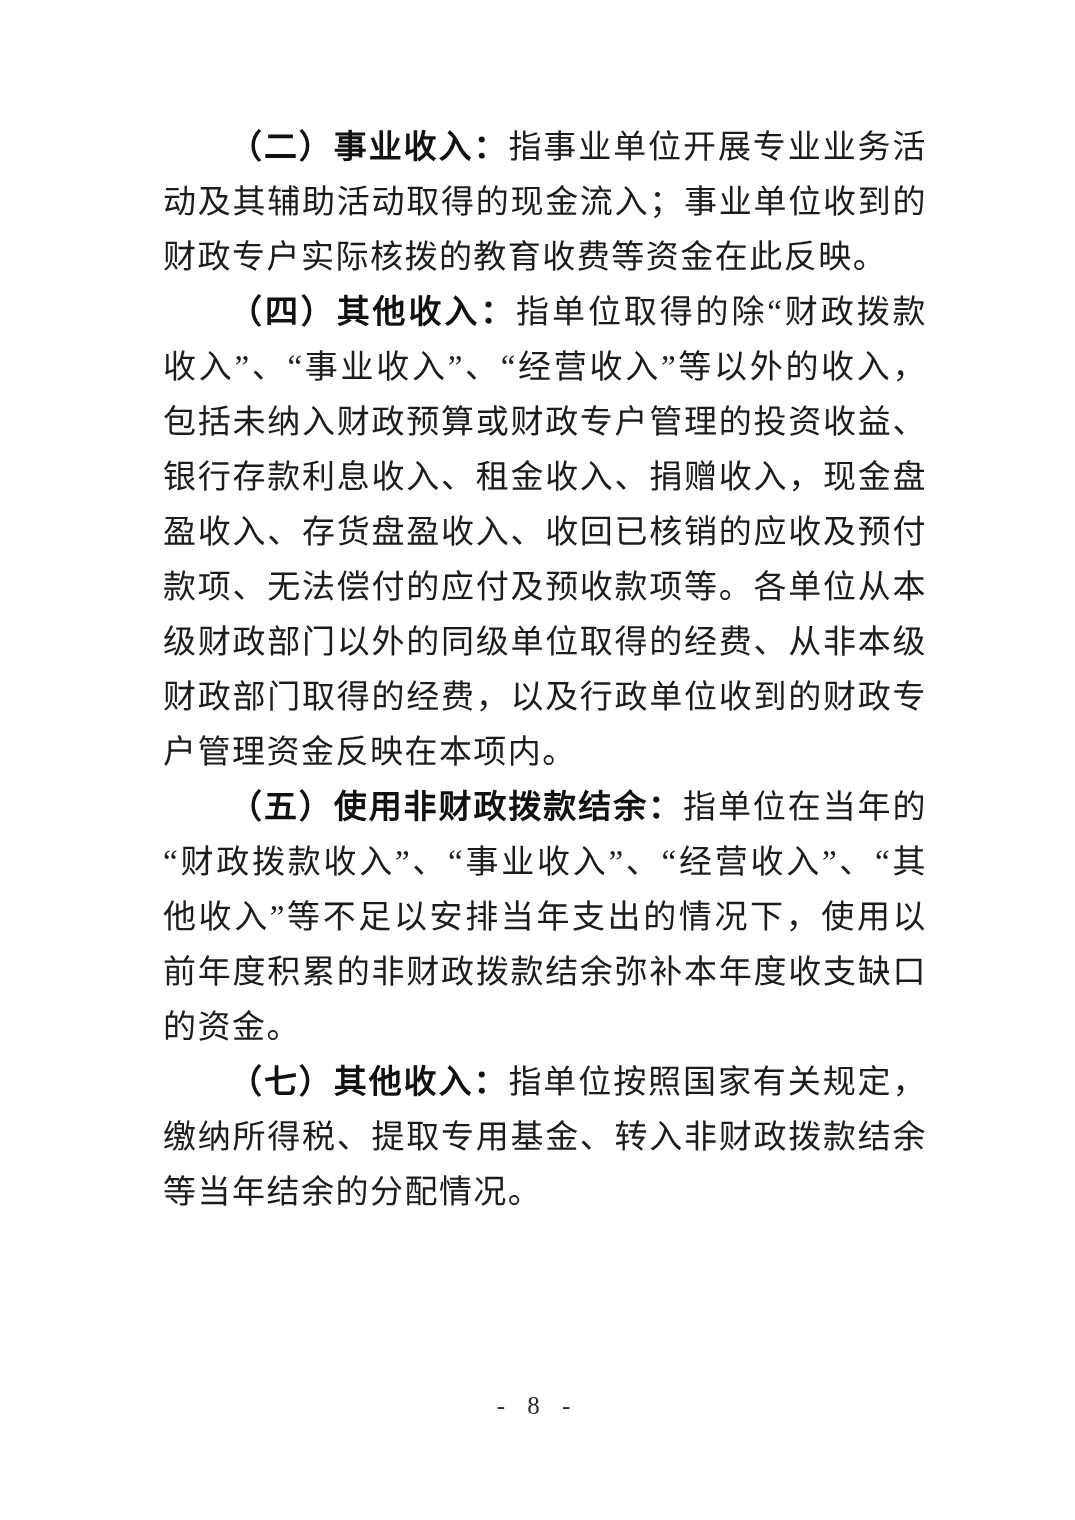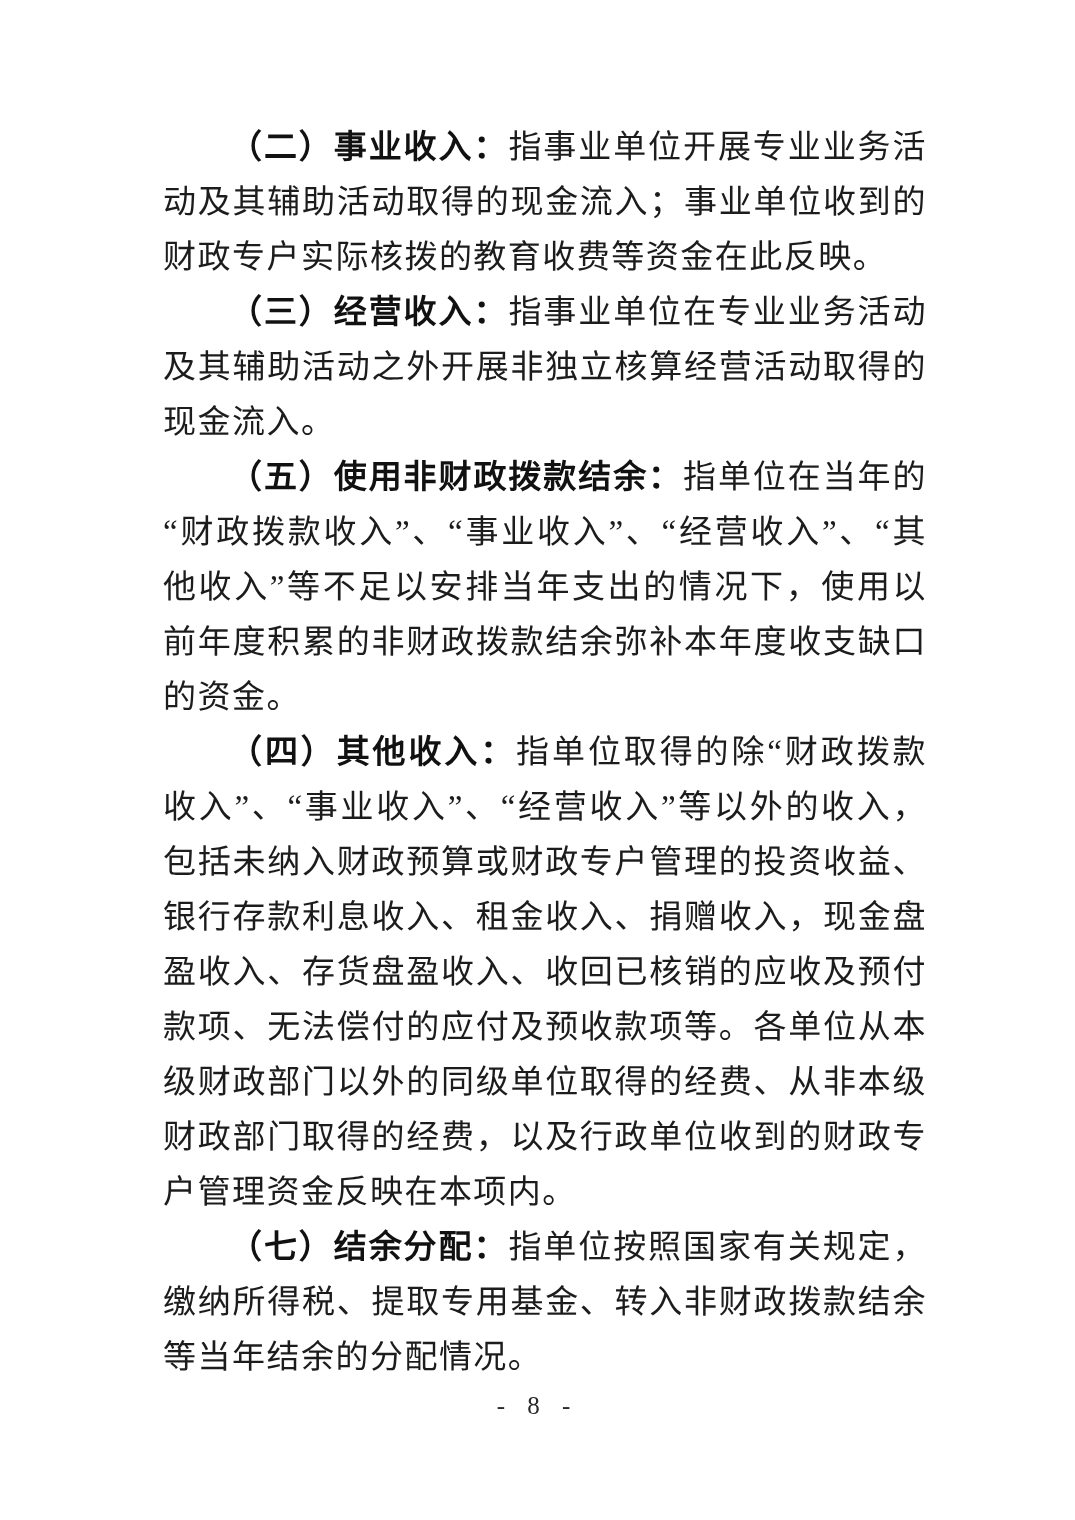--- a/index.html
+++ b/index.html
@@ -49,25 +49,24 @@
   }
 </style>
 </head>
 <body>
 
 <div class="page">
   <div class="content">
 
     <p class="para"><span class="lead">（二）事业收入：</span><span>指事业单位开展专业业务活动及其辅助活动取得的现金流入；事业单位收到的财政专户实际核拨的教育收费等资金在此反映。</span></p>
 
-    <p class="para"><span class="lead">（三）经营收入：</span><span>指事业单位在专业业务活动及其辅助活动之外开展非独立核算经营活动取得的现金流入。</span></p>
+
+    <p class="para"><span class="lead">（四）其他收入：</span><span>指单位取得的除“财政拨款收入”、“事业收入”、“经营收入”等以外的收入，包括未纳入财政预算或财政专户管理的投资收益、银行存款利息收入、租金收入、捐赠收入，现金盘盈收入、存货盘盈收入、收回已核销的应收及预付款项、无法偿付的应付及预收款项等。各单位从本级财政部门以外的同级单位取得的经费、从非本级财政部门取得的经费，以及行政单位收到的财政专户管理资金反映在本项内。</span></p>
 
     <p class="para"><span class="lead">（五）使用非财政拨款结余：</span><span>指单位在当年的“财政拨款收入”、“事业收入”、“经营收入”、“其他收入”等不足以安排当年支出的情况下，使用以前年度积累的非财政拨款结余弥补本年度收支缺口的资金。</span></p>
 
-    <p class="para"><span class="lead">（四）其他收入：</span><span>指单位取得的除“财政拨款收入”、“事业收入”、“经营收入”等以外的收入，包括未纳入财政预算或财政专户管理的投资收益、银行存款利息收入、租金收入、捐赠收入，现金盘盈收入、存货盘盈收入、收回已核销的应收及预付款项、无法偿付的应付及预收款项等。各单位从本级财政部门以外的同级单位取得的经费、从非本级财政部门取得的经费，以及行政单位收到的财政专户管理资金反映在本项内。</span></p>
 
-
-    <p class="para"><span class="lead">（七）结余分配：</span><span>指单位按照国家有关规定，缴纳所得税、提取专用基金、转入非财政拨款结余等当年结余的分配情况。</span></p>
+    <p class="para"><span class="lead">（七）其他收入：</span><span>指单位按照国家有关规定，缴纳所得税、提取专用基金、转入非财政拨款结余等当年结余的分配情况。</span></p>
 
   </div>
 
   <div class="footer">- 8 -</div>
 </div>
 
 </body></html>

